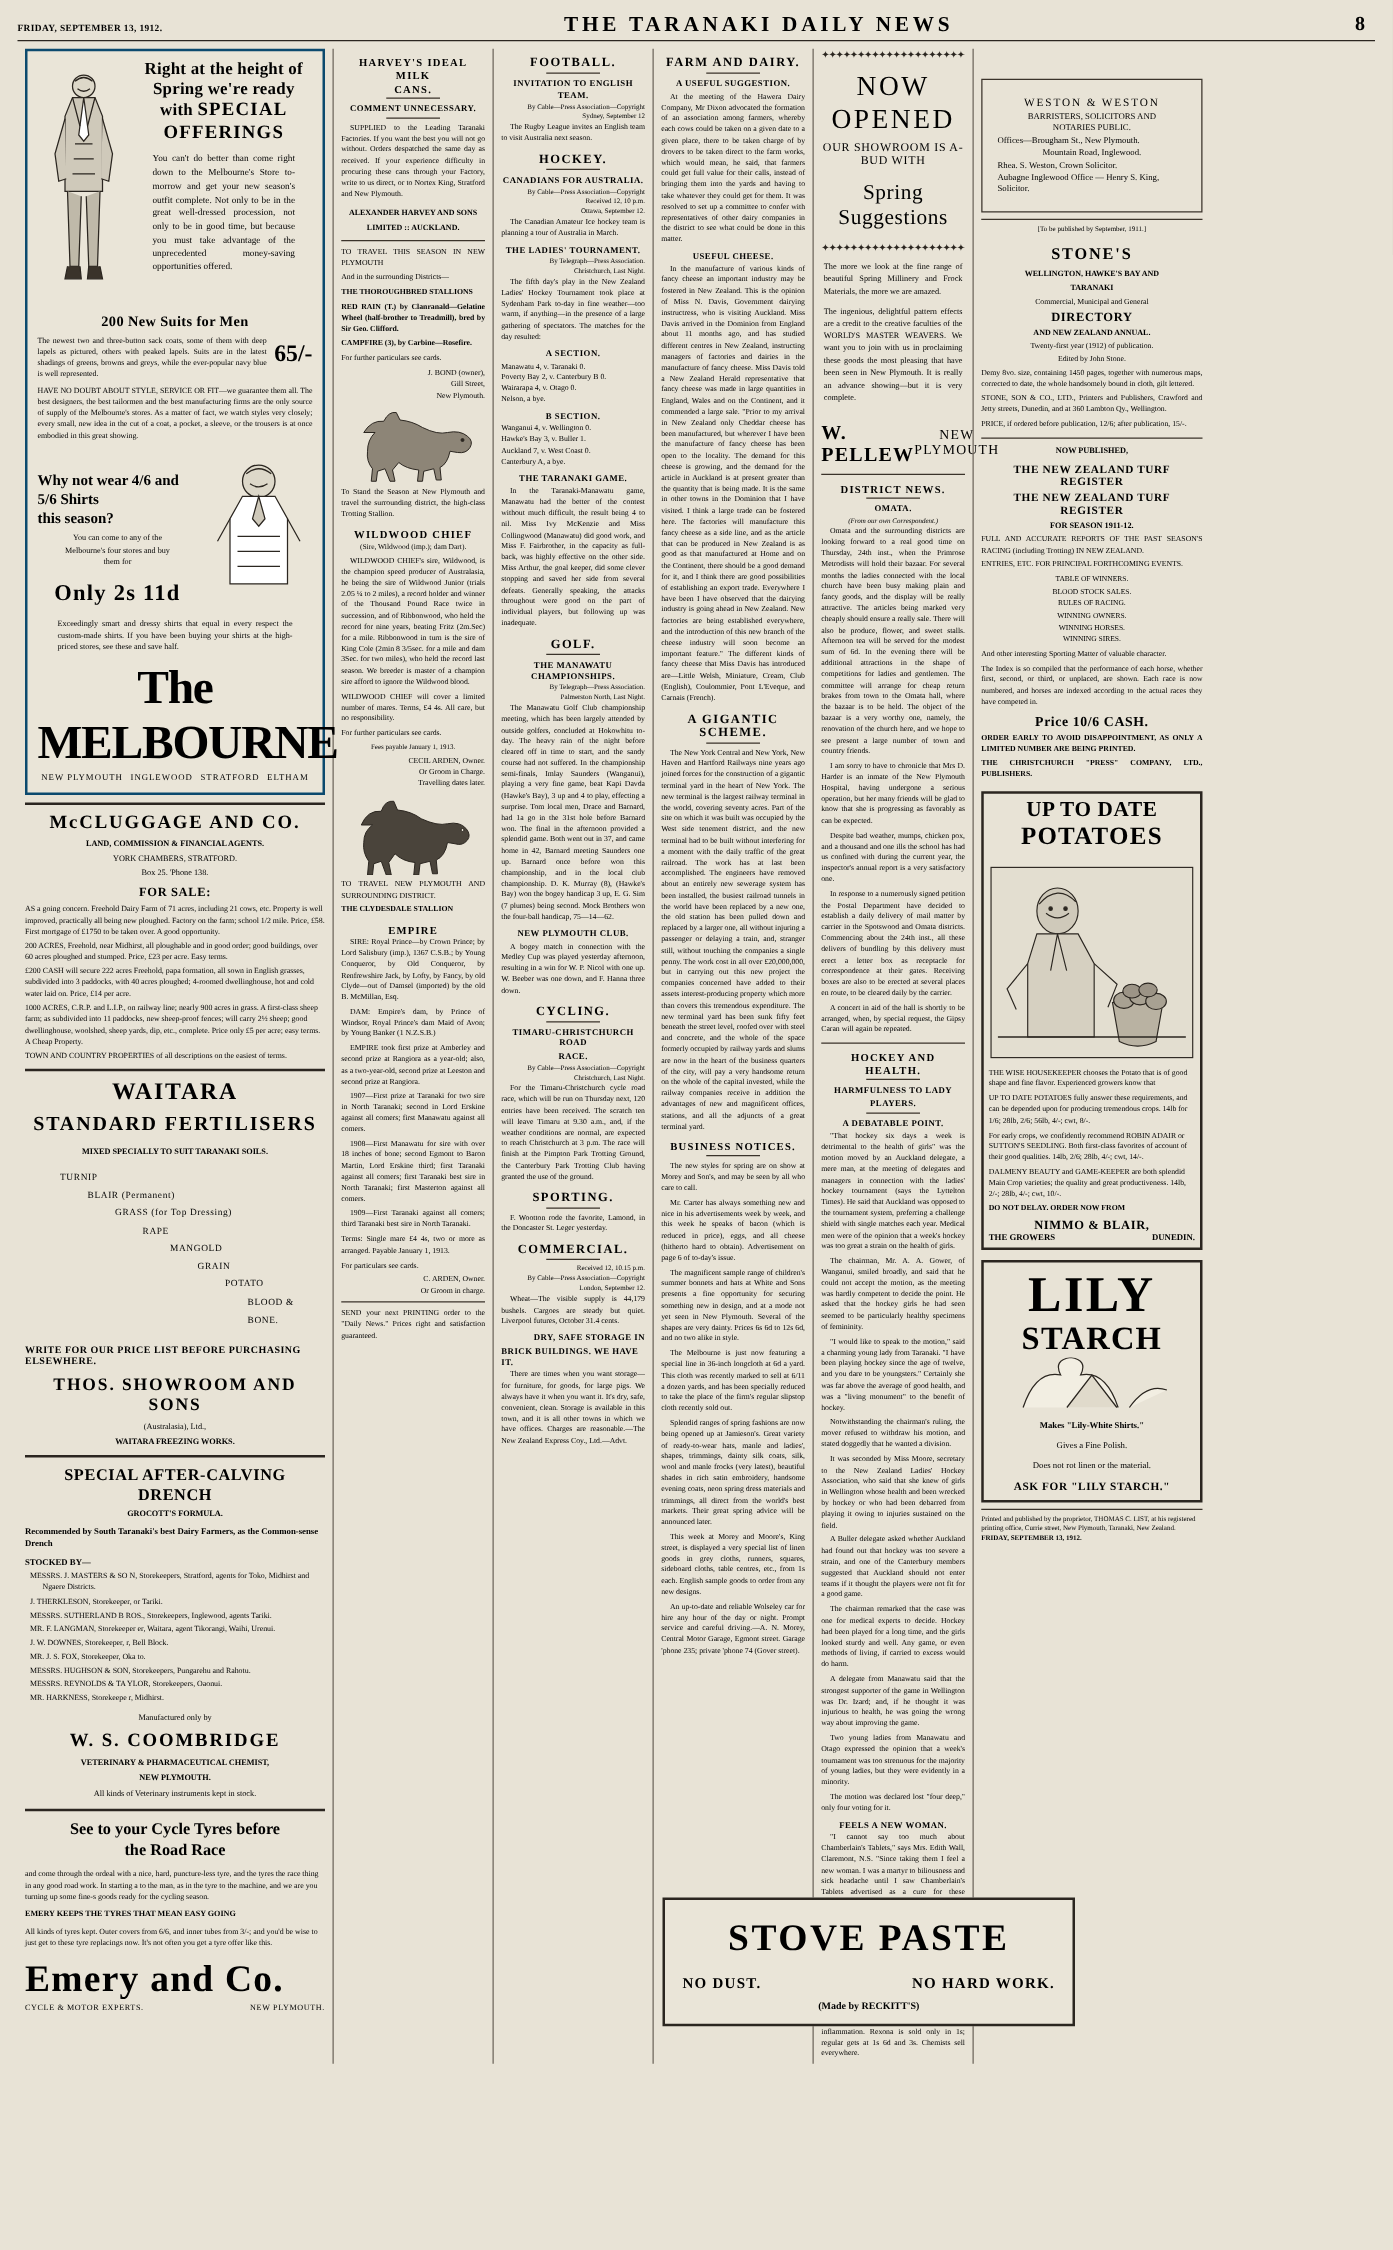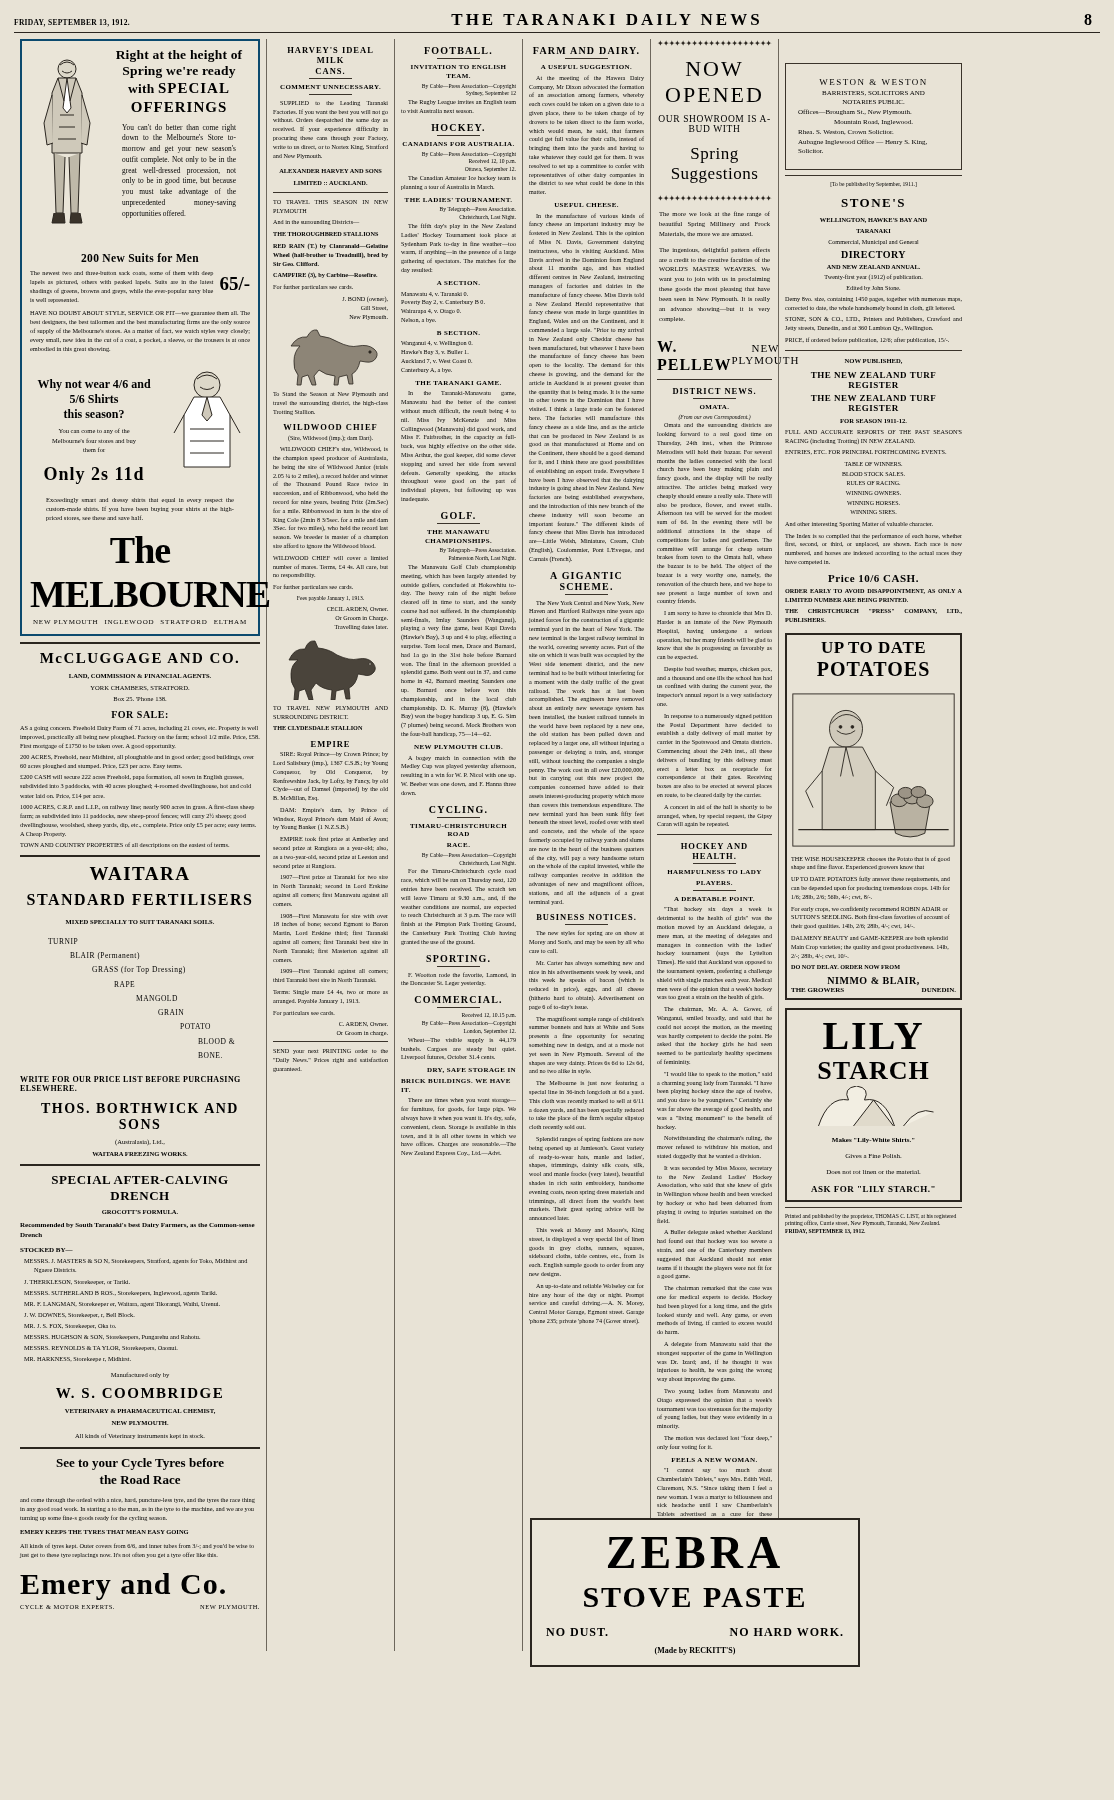--- a/index.html
+++ b/index.html
@@ -140,21 +140,21 @@
     gap: 6px;
   }
   .mel-row .txt { font-size: 6.3px; line-height: 1.42; text-align: justify; flex:1;}
   .mel-price {
     font-size: 19px;
     font-weight: bold;
     white-space: nowrap;
     padding-top: 4px;
   }
   .mel-shirt-h {
-    text-align: center;
+    text-align: left;
     font-size: 12px;
     font-weight: bold;
     line-height: 1.25;
     margin-top: 14px;
   }
   .mel-only {
     text-align: center;
     font-size: 18px;
     font-weight: bold;
     letter-spacing: 1px;
@@ -388,21 +388,21 @@
           <div>TURNIP</div>
           <div style="padding-left:22px;">BLAIR (Permanent)</div>
           <div style="padding-left:44px;">GRASS (for Top Dressing)</div>
           <div style="padding-left:66px;">RAPE</div>
           <div style="padding-left:88px;">MANGOLD</div>
           <div style="padding-left:110px;">GRAIN</div>
           <div style="padding-left:132px;">POTATO</div>
           <div style="padding-left:150px;">BLOOD &amp; BONE.</div>
         </div>
         <div style="font-size:8px; font-weight:bold; margin:12px 0 8px 0; letter-spacing:0.4px;">WRITE FOR OUR PRICE LIST BEFORE PURCHASING ELSEWHERE.</div>
-        <div class="big-h" style="font-size:14px;">THOS. BORTHWICK AND SONS</div>
+        <div class="big-h" style="font-size:14px;">THOS. SHOWROOM AND SONS</div>
         <div class="small-c">(Australasia), Ltd.,</div>
         <div class="small-c bold">WAITARA FREEZING WORKS.</div>
       </div>
 
       <div class="hr2"></div>
 
       <div>
         <div class="mid-h" style="font-size:13px;">SPECIAL AFTER-CALVING DRENCH</div>
         <div class="small-c bold">GROCOTT'S FORMULA.</div>
         <div style="font-size:7px; font-weight:bold; margin:4px 0; line-height:1.4;">Recommended by South Taranaki's best Dairy Farmers, as the Common-sense Drench</div>
@@ -758,21 +758,20 @@
       </div>
 
       <div class="hr1"></div>
       <div class="tiny">Printed and published by the proprietor, THOMAS C. LIST, at his registered printing office, Currie street, New Plymouth, Taranaki, New Zealand.</div>
       <div class="tiny bold">FRIDAY, SEPTEMBER 13, 1912.</div>
     </div>
   </div>
 
   <div style="position:absolute; left:530px; top:1510px; width:330px;">
     <div class="zebra">
-      <div class="z1">ZEBRA</div>
       <div class="z2">STOVE PASTE</div>
       <div class="z3">
         <span>NO DUST.</span>
         <span>NO HARD WORK.</span>
       </div>
       <div class="z4">(Made by RECKITT'S)</div>
     </div>
   </div>
 
 </div>

